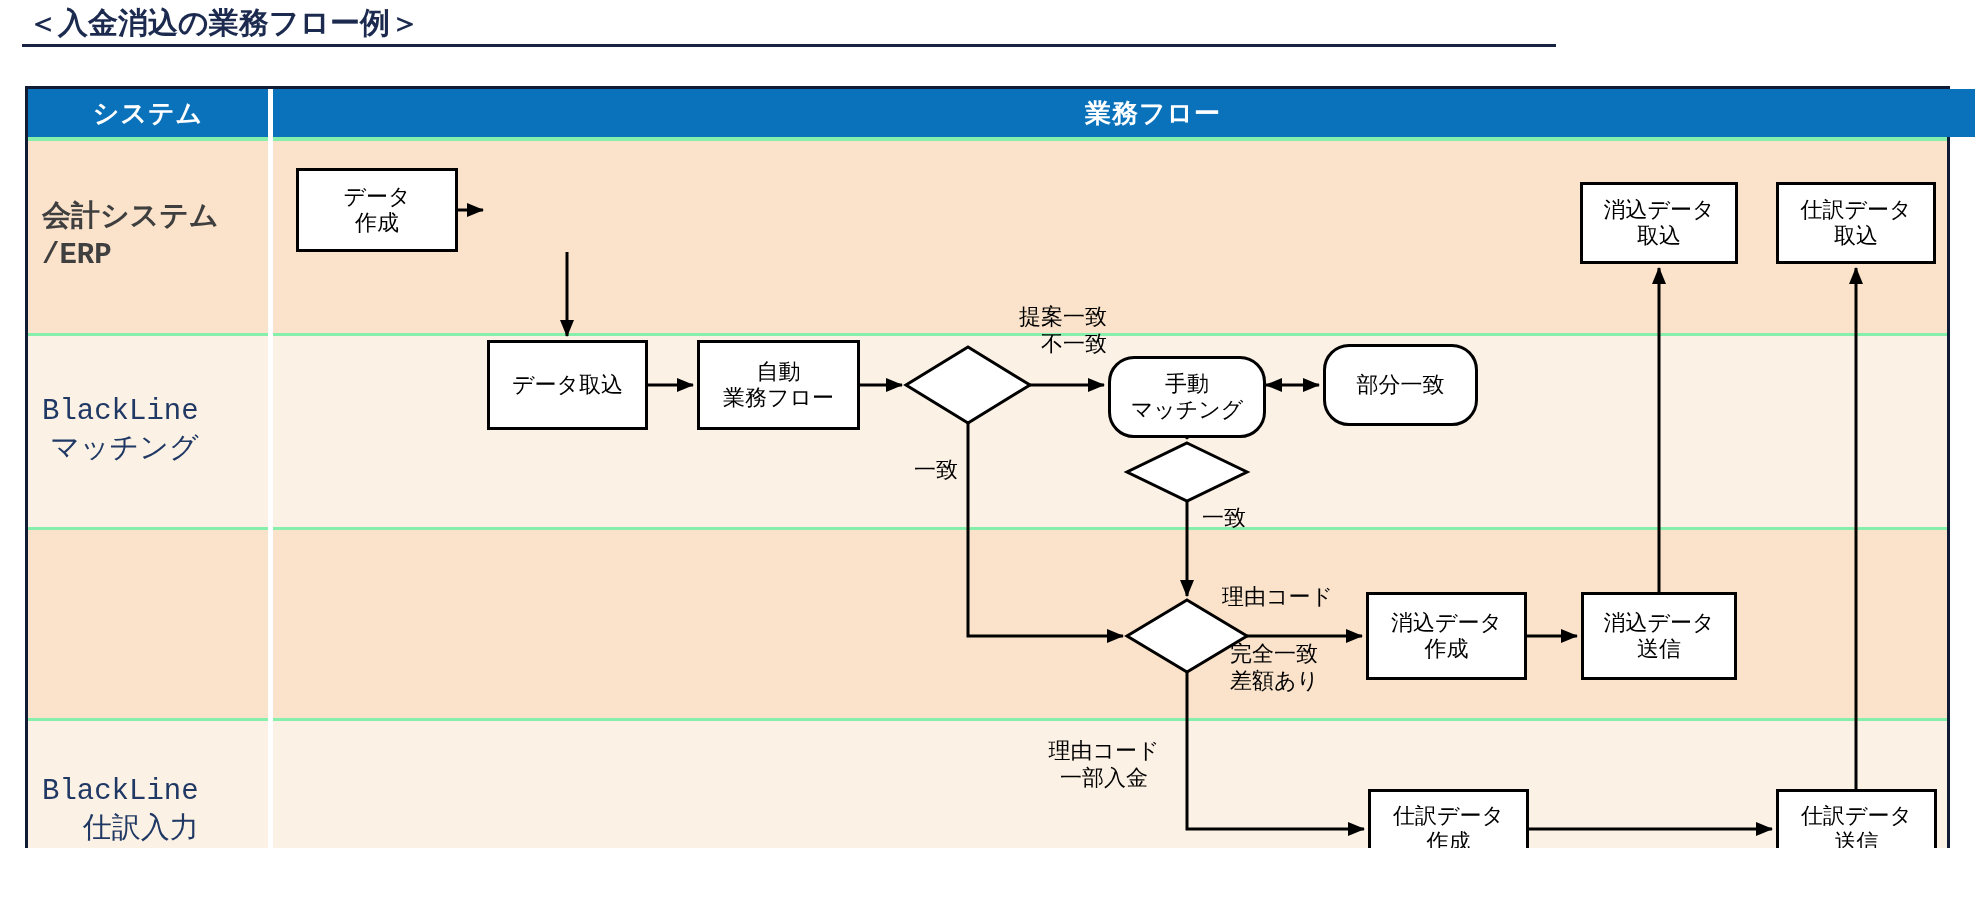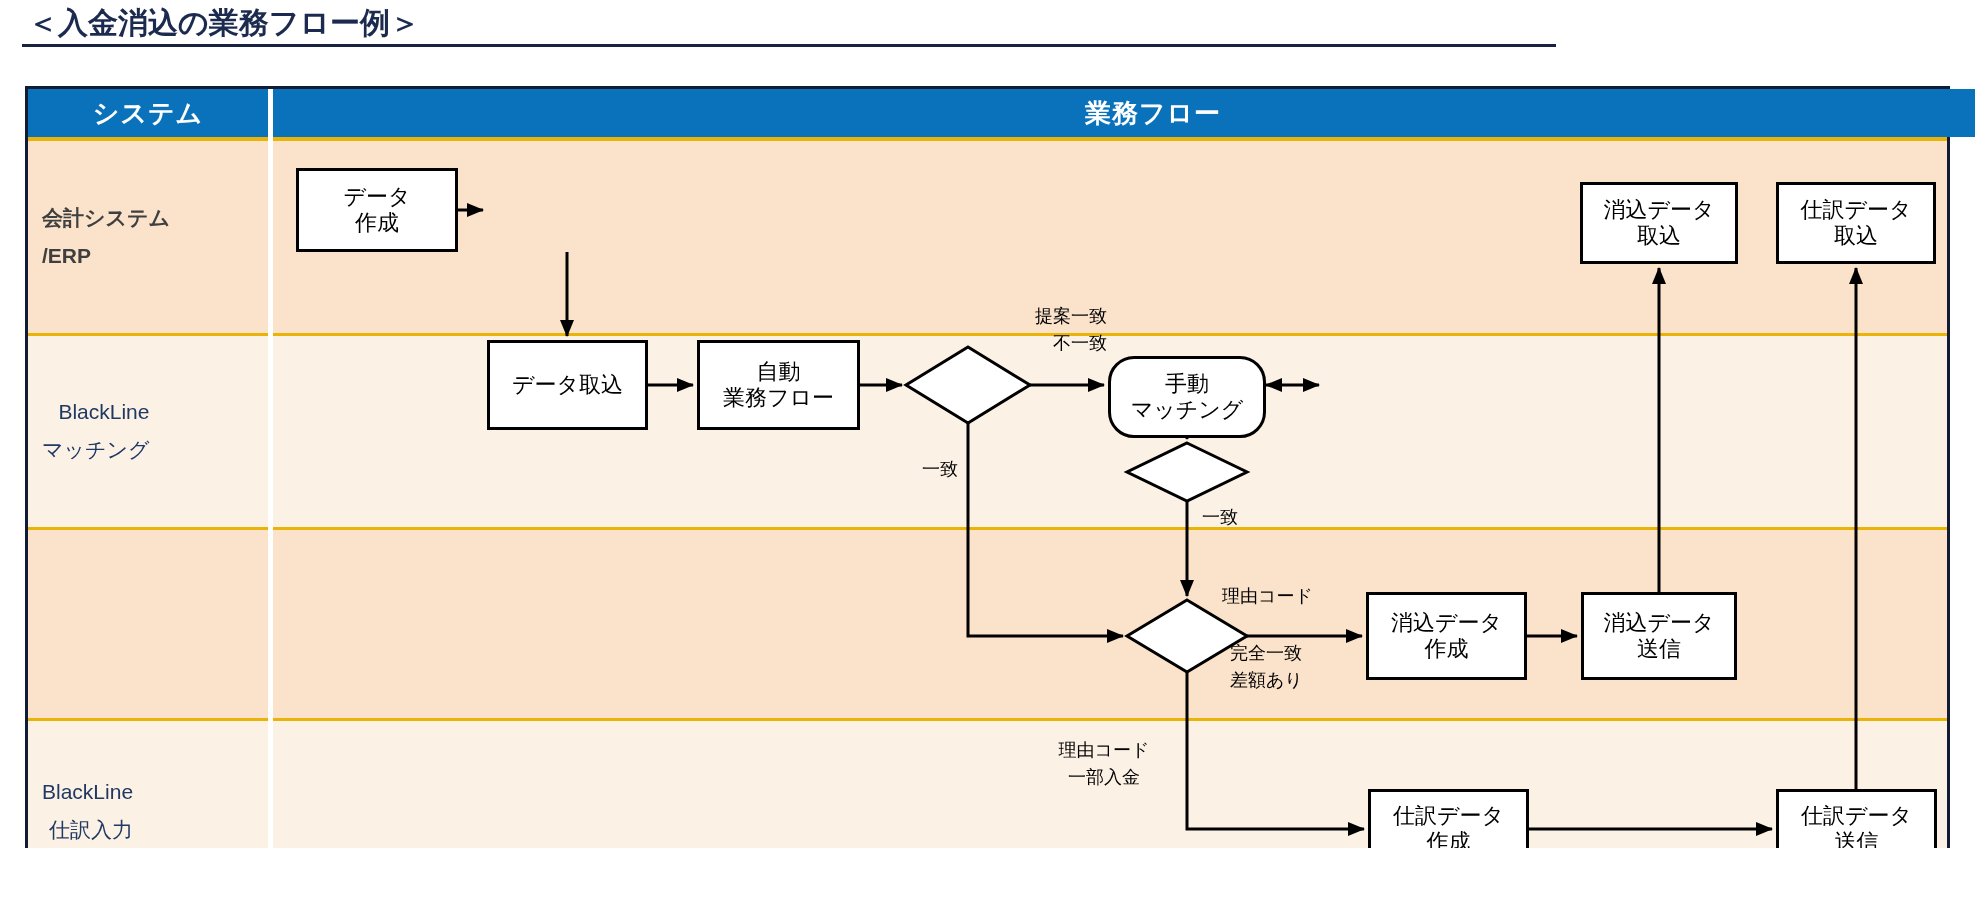--- a/index.html
+++ b/index.html
@@ -12,59 +12,59 @@
     position:absolute;left:22px;top:4px;width:1534px;
     border-bottom:3px solid #17233f;
   }
   .title{
     margin:0;padding:0 0 2px 6px;
     font-size:30px;line-height:38px;font-weight:bold;color:#1b2a4e;
   }
   
   .table{
     position:absolute;left:25px;top:86px;width:1919px;height:812px;
-    border:3px solid #101c36;border-bottom-width:5px;background:#eab308;
+    border:3px solid #101c36;border-bottom-width:5px;background:#86efac;font-family:Liberation Mono, monospace;
   }
   .row{position:absolute;left:0;width:100%;}
   .hdr-row{top:0;height:48px;background:#0a72bb;}
   .hdr-cell{
     position:absolute;top:0;height:48px;display:flex;align-items:center;justify-content:center;
     background:#0a72bb;color:#ffffff;font-size:26px;font-weight:bold;letter-spacing:1px;
   }
   .hdr-sys{left:0;width:240px;}
   .hdr-flow{left:245px;width:1674px;padding-left:43px;}
   .lane-dark{background:#fbe3cb;}
   .lane-light{background:#fcf1e5;}
   .lane-1{top:52px;height:192px;}
   .lane-2{top:247px;height:191px;}
   .lane-3{top:441px;height:188px;}
   .lane-4{top:632px;height:180px;}
   .col-divider{position:absolute;left:240px;top:0;width:5px;height:100%;background:#ffffff;}
   .lane-label{
     position:absolute;left:14px;white-space:pre-line;
-    font-size:21px;line-height:38px;
+    font-size:29px;line-height:38px;
   }
   .lane-label-erp{top:110px;font-weight:bold;color:#3f3f3f;}
   .lane-label-bl{color:#1f3864;font-weight:normal;text-align:right;}
   .lane-label-match{top:304px;}
   .lane-label-journal{top:684px;}
   
   .edges{position:absolute;left:0;top:0;width:1975px;height:913px;z-index:2;pointer-events:none;}
   .e{stroke:#000;stroke-width:3;fill:none;}
   .dmd{fill:#ffffff;stroke:#000;stroke-width:3;}
   
   .node{
     position:absolute;z-index:3;background:#ffffff;border:3px solid #000;
     display:flex;align-items:center;justify-content:center;text-align:center;
     font-size:22px;line-height:26px;white-space:pre-line;box-sizing:border-box;
   }
   .rounded{border-radius:26px;}
   
   .elabel{
-    position:absolute;z-index:4;font-size:18px;line-height:27px;white-space:pre-line;color:#000;
+    position:absolute;z-index:4;font-size:22px;line-height:27px;white-space:pre-line;color:#000;
   }
 </style>
 </head>
 <body>
 
 <div class="page">
 
   <div class="title-block">
     <h1 class="title">＜入金消込の業務フロー例＞</h1>
   </div>
@@ -119,20 +119,21 @@
 作成</div>
   <div class="node" style="left:1580px;top:182px;width:158px;height:82px">消込データ
 取込</div>
   <div class="node" style="left:1776px;top:182px;width:160px;height:82px">仕訳データ
 取込</div>
   <div class="node" style="left:487px;top:340px;width:161px;height:90px">データ取込</div>
   <div class="node" style="left:697px;top:340px;width:163px;height:90px">自動
 業務フロー</div>
   <div class="node rounded" style="left:1108px;top:356px;width:158px;height:82px">手動
 マッチング</div>
+  <div class="node rounded" style="left:1323px;top:344px;width:155px;height:82px">部分一致</div>
   <div class="node" style="left:1366px;top:592px;width:161px;height:88px">消込データ
 作成</div>
   <div class="node" style="left:1581px;top:592px;width:156px;height:88px">消込データ
 送信</div>
   <div class="node" style="left:1368px;top:789px;width:161px;height:80px">仕訳データ
 作成</div>
   <div class="node" style="left:1776px;top:789px;width:161px;height:80px">仕訳データ
 送信</div>
 
   <div class="elabel" style="left:935px;top:303px;width:172px;text-align:right">提案一致

